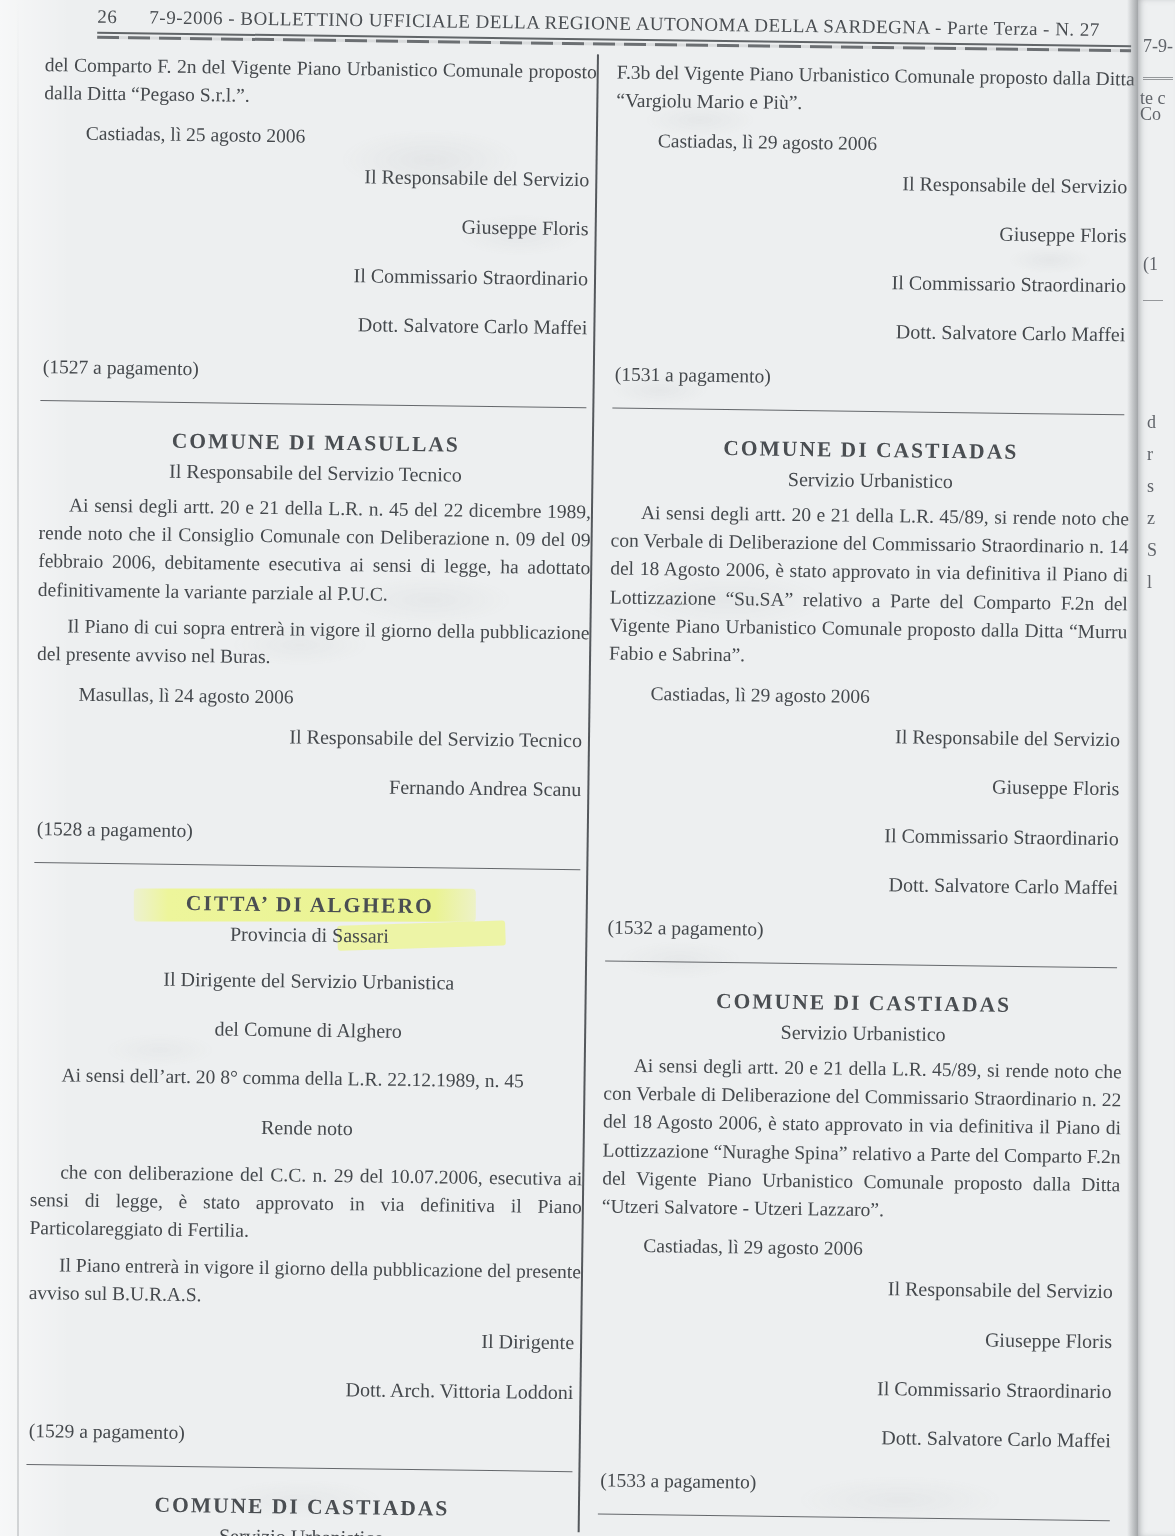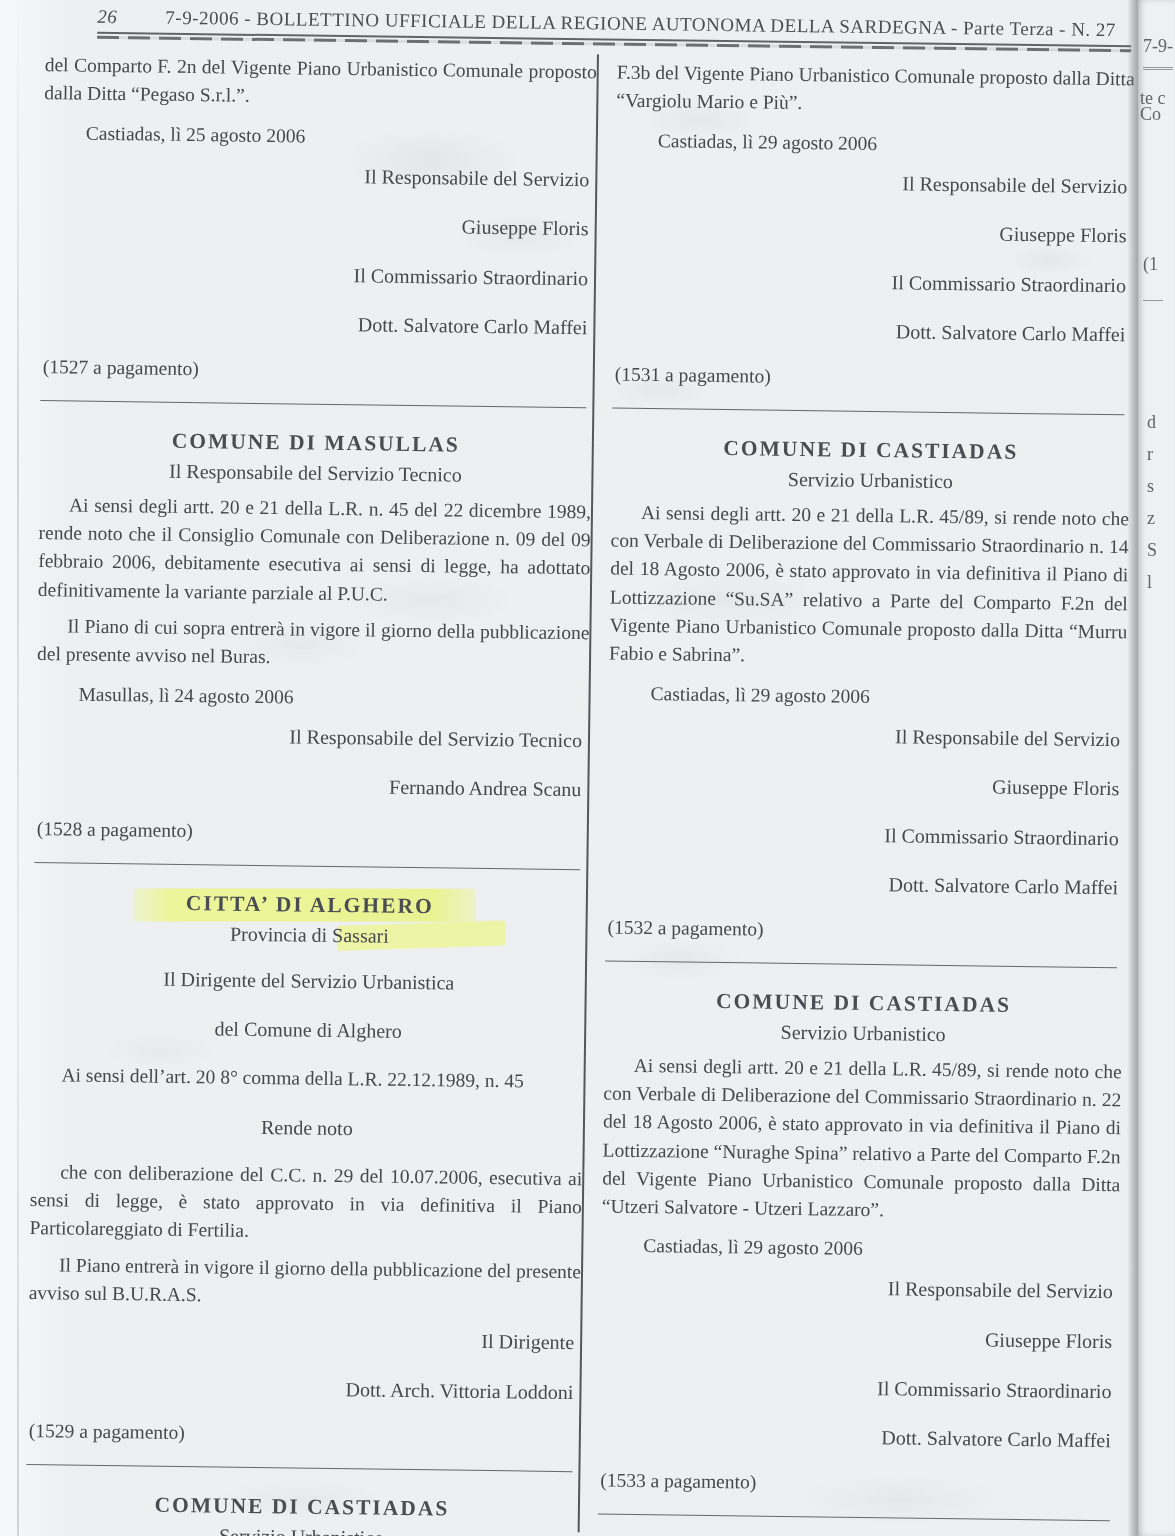--- a/index.html
+++ b/index.html
@@ -30,21 +30,21 @@
     radial-gradient(60px 20px at 1050px 260px,rgba(125,130,135,.13),transparent 70%),
     radial-gradient(80px 24px at 160px 1050px,rgba(125,130,135,.09),transparent 70%),
     radial-gradient(120px 30px at 300px 1500px,rgba(125,130,135,.10),transparent 70%),
     radial-gradient(150px 35px at 900px 1500px,rgba(125,130,135,.11),transparent 70%);}
   
   .main{position:absolute;left:0;top:0;width:1130px;height:1536px;
     transform:rotate(.75deg);transform-origin:565px 740px;}
   
   .hdr{position:absolute;top:12px;left:88px;width:1034px;}
   .hdr-line{font-size:19px;letter-spacing:.5px;white-space:nowrap;color:#4a4e52;}
-  .hdr-num{display:inline-block;margin-right:48px;font-style:italic;}
+  .hdr-num{display:inline-block;margin-right:32px;}
   .hdr-rule-a{margin-top:4px;height:0;border-top:2.5px solid rgba(72,76,80,.85);}
   .hdr-rule-b{margin-top:2px;height:2.5px;
     background:repeating-linear-gradient(90deg,rgba(75,79,83,.8) 0 22px,rgba(75,79,83,.12) 22px 31px);}
   
   .columns{position:absolute;top:50px;left:36px;width:1092px;display:flex;align-items:stretch;}
   .col-l{width:552px;}
   .divider{width:2px;background:#54585c;margin-top:4px;height:1478px;}
   .col-r{width:518px;padding-left:18px;}
   
   .par{font-size:19.5px;line-height:1.45;text-align:justify;margin:8px 0;text-indent:30px;}
@@ -66,21 +66,21 @@
     background:linear-gradient(90deg,rgba(237,245,150,.35),var(--highlight,#edf59b) 10%,#eaf392 88%,rgba(237,245,150,.45));}
   .hl2{position:absolute;z-index:0;left:55%;top:29px;width:168px;height:25px;border-radius:3px;
     transform:rotate(-2.6deg);background:var(--highlight,#edf59b);opacity:.88;}
   
   .edge-shadow{position:absolute;top:0;right:37px;width:11px;height:100%;
     background:linear-gradient(90deg,rgba(0,0,0,0),rgba(115,119,123,.35) 55%,rgba(88,92,96,.5));}
   .edge{position:absolute;top:0;right:0;width:37px;height:100%;background:#eef0f1;
     box-shadow:inset 4px 0 7px -3px rgba(95,99,103,.55);
     font-size:18px;color:#60646a;}
   .edge .fr{position:absolute;left:5px;white-space:nowrap;}
-  .edge .fr-h{top:36px;border-bottom:3px double rgba(90,94,98,.6);padding-bottom:10px;}
+  .edge .fr-h{top:36px;border-bottom:3px double rgba(90,94,98,.6);padding-bottom:20px;}
   .edge .fr-dash{top:300px;width:20px;border-top:1.5px solid rgba(90,94,98,.6);}
 </style>
 </head>
 <body>
 
 <div class="scan">
   <div class="ghosts"></div>
   <div class="crease"></div>
 
   <div class="main">

